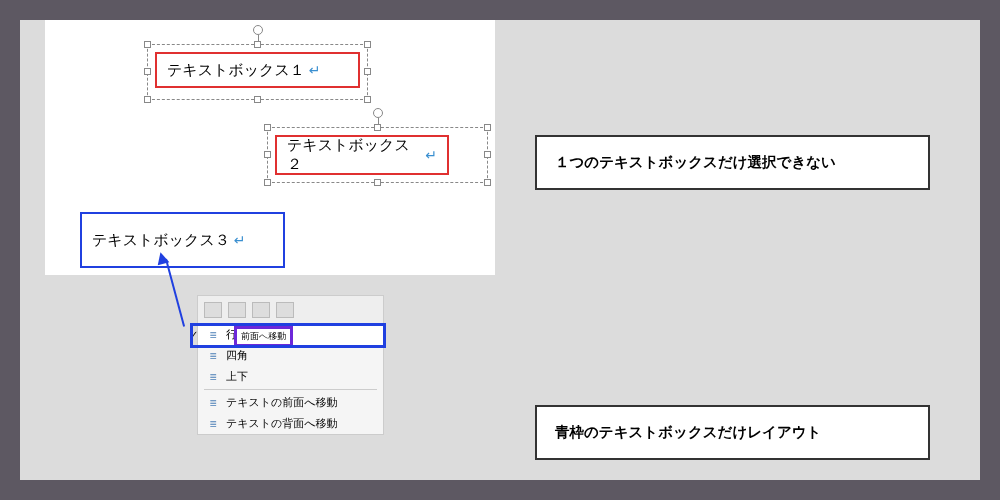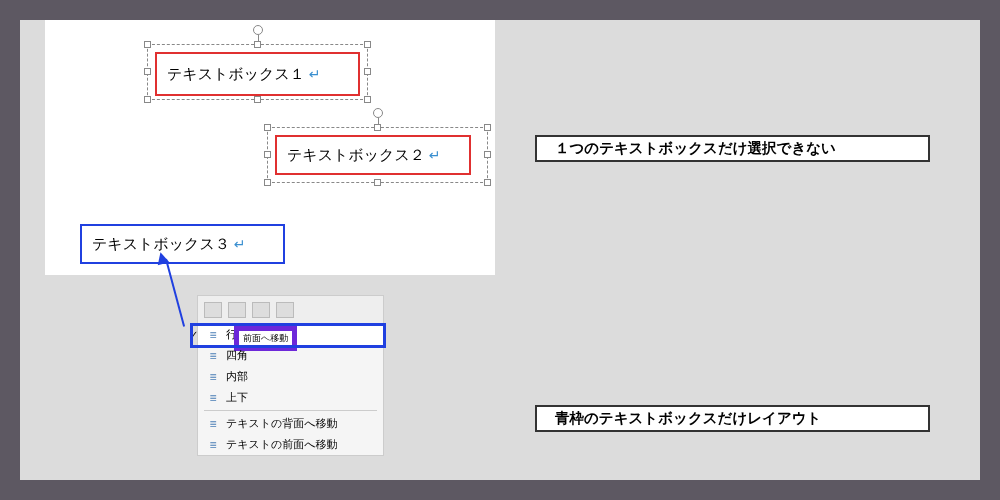--- a/index.html
+++ b/index.html
@@ -31,37 +31,36 @@
       padding: 6px 10px;
       font-size: 15px;
       display: flex;
       align-items: center;
       background: #fff;
     }
     .textbox-1 {
       left: 110px;
       top: 32px;
       width: 205px;
-      height: 44px;
+      height: 36px;
       border-color: #e03030;
     }
     .textbox-2 {
       left: 230px;
       top: 115px;
-      width: 196px;
+      width: 174px;
       height: 40px;
       border-color: #e03030;
     }
     .textbox-3 {
       left: 35px;
       top: 192px;
       width: 205px;
-      height: 40px;
+      height: 56px;
       border-color: #2040e0;
-      margin-top: 12px;
     }
     .paragraph-mark {
       color: #3a8fd0;
       font-size: 14px;
       margin-left: 4px;
     }
     .selection-handles {
       position: absolute;
       border: 1px dashed #888;
       pointer-events: none;
@@ -177,36 +176,36 @@
     }
     .highlight-box {
       position: absolute;
       border: 3px solid #2040e0;
       pointer-events: none;
     }
     .hl-menu { left: 170px; top: 303px; width: 196px; height: 25px; }
     .tooltip {
       position: absolute;
       background: #fff;
-      border: 5px solid #6d28d9;
+      border: 3px solid #6d28d9;
       padding: 1px 4px;
       font-size: 9px;
       left: 36px;
       top: 2px;
     }
     .menu-divider {
       height: 1px;
       background: #ccc;
       margin: 2px 6px;
     }
     .note-box {
       position: absolute;
       background: #fff;
       border: 2px solid #333;
-      padding: 0 18px;
+      padding: 14px 18px;
       font-size: 14.5px;
       font-weight: bold;
       line-height: 1.6;
       width: 395px;
       font-family: Liberation Serif, serif;
     }
     .note-1 { left: 515px; top: 115px; }
     .note-2 { left: 515px; top: 345px; margin-top: 40px; }
   </style>
 </head>
@@ -272,34 +271,30 @@
       <span class="menu-icon menu-icon-lines"></span>
       <span>行内</span>
       <span class="tooltip">前面へ移動</span>
     </div>
     <div class="menu-item">
       <span class="menu-icon menu-icon-lines"></span>
       <span>四角</span>
     </div>
     <div class="menu-item">
       <span class="menu-icon menu-icon-lines"></span>
-      <span>内部</span>
-    </div>
-    <div class="menu-item">
-      <span class="menu-icon menu-icon-lines"></span>
       <span>上下</span>
     </div>
     <div class="menu-divider"></div>
     <div class="menu-item">
       <span class="menu-icon menu-icon-lines"></span>
+      <span>テキストの前面へ移動</span>
+    </div>
+    <div class="menu-item">
+      <span class="menu-icon menu-icon-lines"></span>
       <span>テキストの背面へ移動</span>
-    </div>
-    <div class="menu-item">
-      <span class="menu-icon menu-icon-lines"></span>
-      <span>テキストの前面へ移動</span>
     </div>
   </div>
 
   <div class="highlight-box hl-menu"></div>
 
   <div class="note-box note-1">
     <div>１つのテキストボックスだけ選択できない</div>
   </div>
 
   <div class="note-box note-2">

